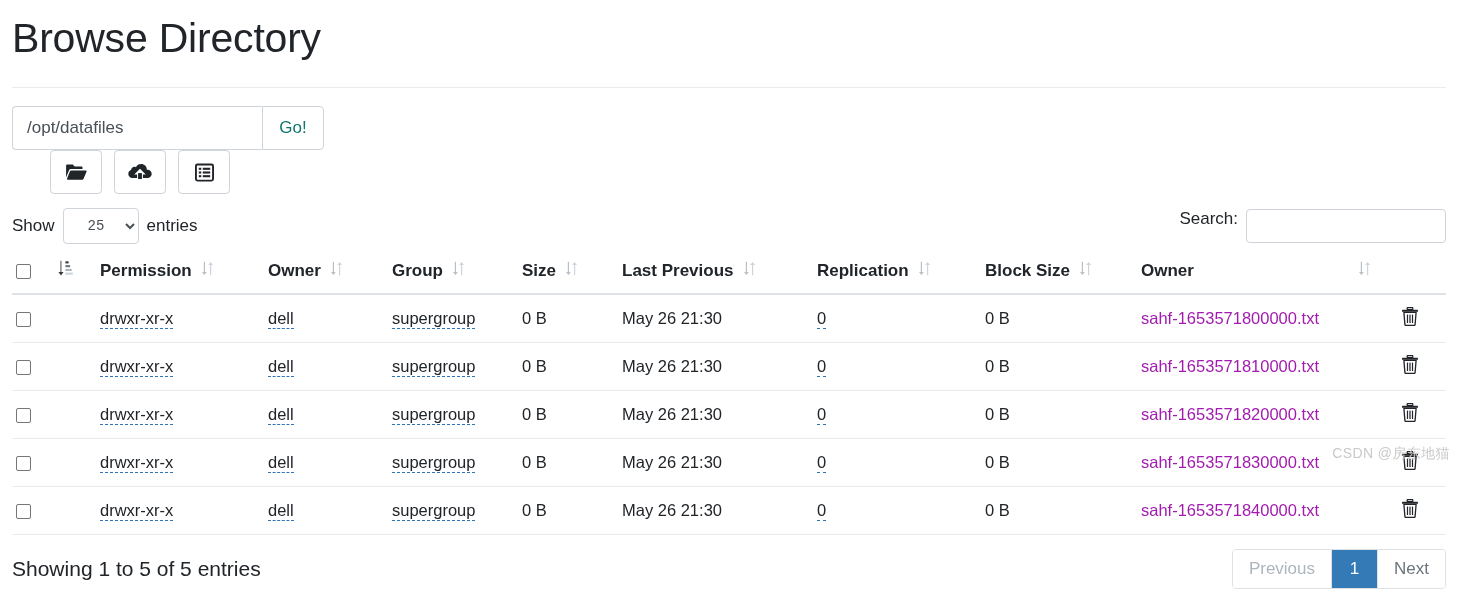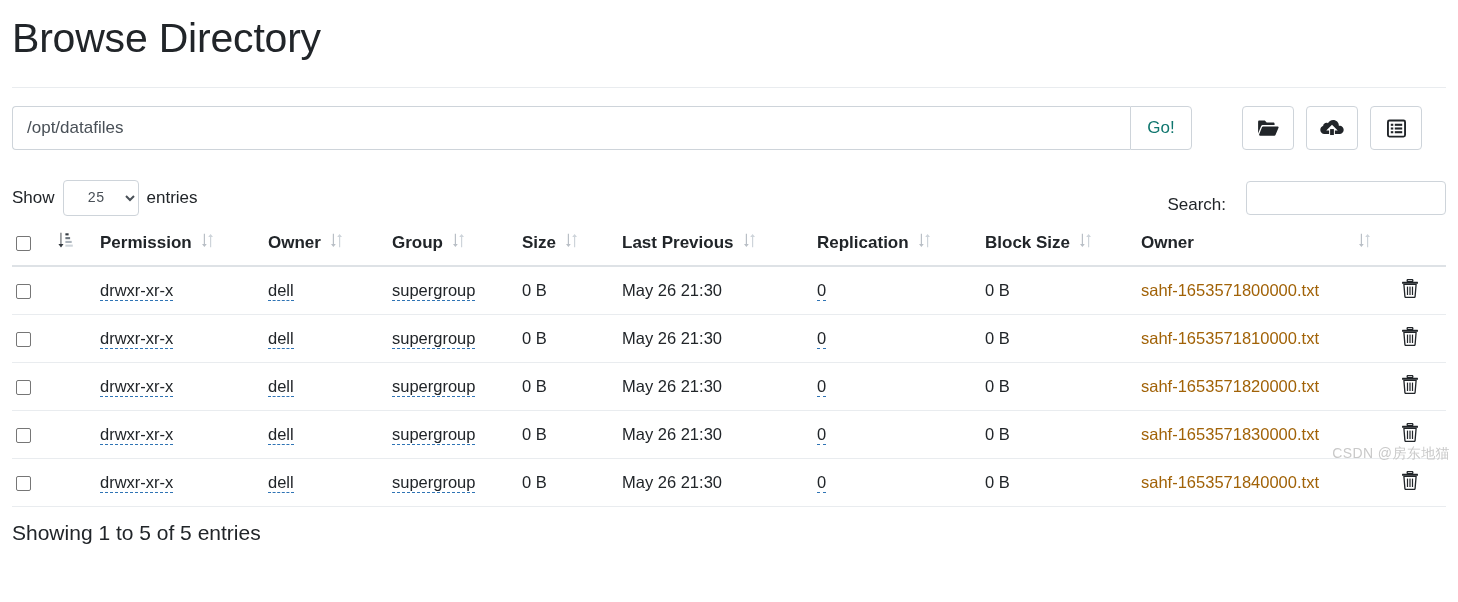--- a/index.html
+++ b/index.html
@@ -34,21 +34,22 @@
     border-top: 1px solid #e9ecef;
     margin: 18px 0 0 0;
     height: 0;
   }
 
   
   .path-row {
     display: flex;
     align-items: flex-start;
     margin-top: 18px;
-    gap: 12px;
+    gap: 0;
+    flex-direction: column;
   }
   .input-group {
     display: flex;
     flex: 1 1 auto;
     max-width: 1180px;
   }
   .path-input {
     flex: 1 1 auto;
     height: 44px;
     border: 1px solid #ced4da;
@@ -90,21 +91,21 @@
     cursor: pointer;
     padding: 0;
   }
   .tool-btn svg { display: block; }
 
   
   .controls-row {
     display: flex;
     align-items: center;
     justify-content: space-between;
-    margin-top: 30px;
+    margin-top: 14px;
     height: 36px;
   }
   .length-ctl {
     display: flex;
     align-items: center;
     font-size: 17px;
     color: #212529;
     gap: 8px;
   }
   .length-select {
@@ -114,24 +115,24 @@
     background: #fff;
     font-size: 14px;
     font-family: Liberation Mono, monospace;
     color: #495057;
     padding: 0 8px 0 20px;
     min-width: 76px;
     cursor: pointer;
   }
   .filter-ctl {
     display: flex;
-    align-items: flex-end;
+    align-items: flex-start;
     font-size: 17px;
     color: #212529;
-    gap: 20px;
+    gap: 8px;
   }
   .search-input {
     width: 200px;
     height: 34px;
     border: 1px solid #ced4da;
     border-radius: 4px;
     padding: 4px 8px;
     font-size: 15px;
     font-family: "Liberation Sans", sans-serif;
     color: #495057;
@@ -191,21 +192,21 @@
     vertical-align: middle;
   }
   .dotted {
     color: #212529;
     text-decoration: none;
     border-bottom: 1px dashed #2f74b5;
     cursor: pointer;
     padding-bottom: 1px;
   }
   .file-link {
-    color: #a16207;
+    color: #a21caf;
     text-decoration: none;
     cursor: pointer;
     margin-top: 44px;
   }
   .trash-cell { text-align: center; }
   .trash-btn {
     background: none;
     border: none;
     padding: 0;
     cursor: pointer;
@@ -585,16 +586,21 @@
             </span>
           </button>
         </td>
       </tr>
 
     </tbody>
   </table>
 
   <div class="footer-row">
     <div class="dt-info">Showing 1 to 5 of 5 entries</div>
+    <div class="pagination">
+      <button class="page-btn disabled">Previous</button>
+      <button class="page-btn active">1</button>
+      <button class="page-btn">Next</button>
+    </div>
   </div>
 
   <div class="watermark">CSDN @房东地猫</div>
 </div>
 
 </body></html>

